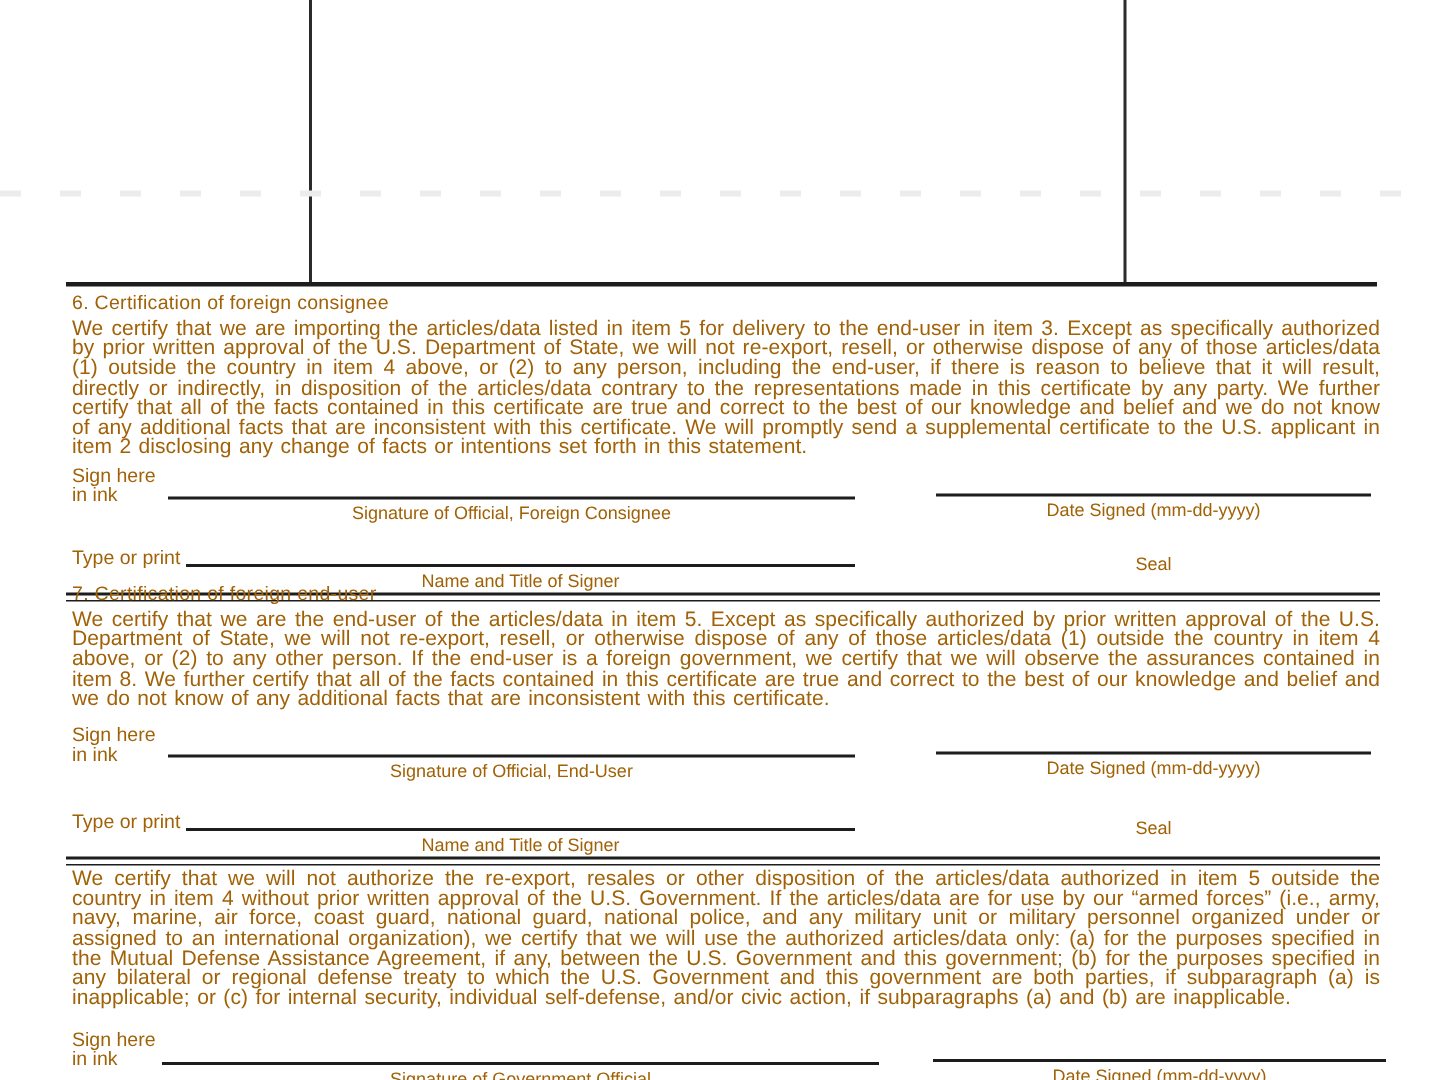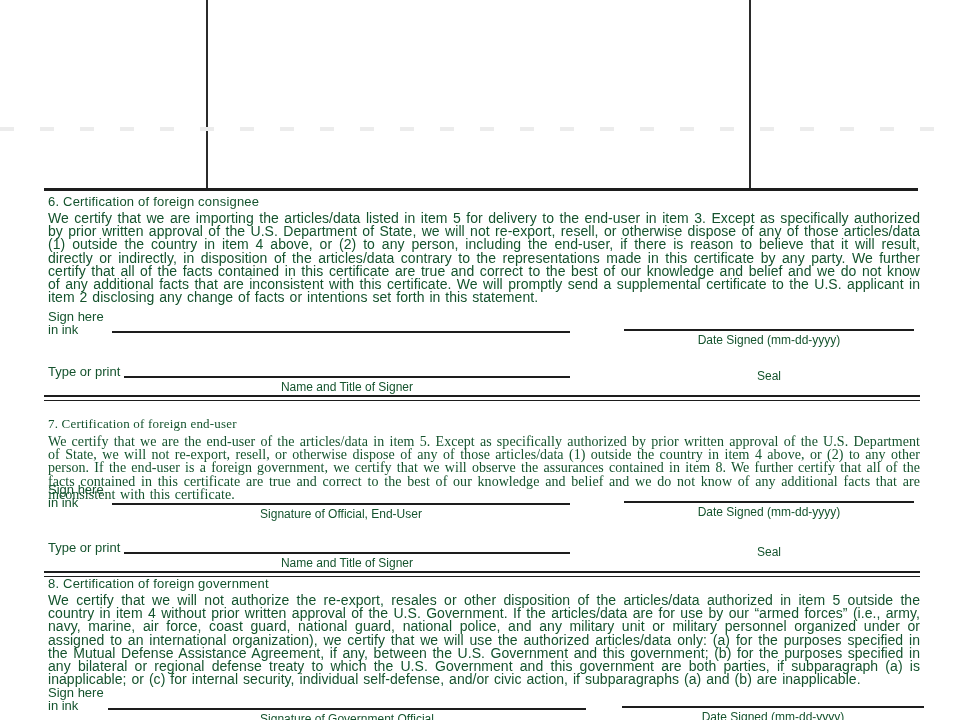--- a/index.html
+++ b/index.html
@@ -2,21 +2,21 @@
 <html><head>
 <meta charset="utf-8">
 <style>
   html,body{margin:0;padding:0;background:#808080;}
   .page{
     position:relative;
     width:960px;height:720px;
     background:#ffffff;
     overflow:hidden;
     font-family:"Liberation Sans","DejaVu Sans",sans-serif;
-    color:#14532d;
+    color:#a16207;
     -webkit-font-smoothing:antialiased;
   }
   
   .vline{position:absolute;top:0;width:2px;height:189px;background:#2b2b2b;}
   .vline.left{left:206px;}
   .vline.right{left:749px;}
   .dash-artifact{
     position:absolute;top:127px;left:0;width:960px;height:4px;
     background:repeating-linear-gradient(90deg,#ececec 0 14px,transparent 14px 40px);
   }
@@ -55,35 +55,36 @@
   <div class="cert-block" style="top:194px;">
     <h2 class="cert-title">6. Certification of foreign consignee</h2>
     <p class="cert-body">We certify that we are importing the articles/data listed in item 5 for delivery to the end-user in item 3. Except as specifically authorized by prior written approval of the U.S. Department of State, we will not re-export, resell, or otherwise dispose of any of those articles/data (1) outside the country in item 4 above, or (2) to any person, including the end-user, if there is reason to believe that it will result, directly or indirectly, in disposition of the articles/data contrary to the representations made in this certificate by any party. We further certify that all of the facts contained in this certificate are true and correct to the best of our knowledge and belief and we do not know of any additional facts that are inconsistent with this certificate. We will promptly send a supplemental certificate to the U.S. applicant in item 2 disclosing any change of facts or intentions set forth in this statement.</p>
   </div>
 
   <div class="small-label" style="left:48px;top:311px;">
     <div>Sign here</div>
     <div>in ink</div>
   </div>
   <div class="fill-line" style="left:112px;top:331px;width:458px;"></div>
+  <div class="under-label" style="left:112px;top:335px;width:458px;">Signature of Official, Foreign Consignee</div>
 
   <div class="fill-line" style="left:624px;top:329px;width:290px;"></div>
   <div class="under-label" style="left:624px;top:333px;width:290px;">
     <span>Date Signed</span>
     <span class="italic">(mm-dd-yyyy)</span>
   </div>
 
   <div class="small-label" style="left:48px;top:366px;">Type or print</div>
   <div class="fill-line" style="left:124px;top:376px;width:446px;"></div>
   <div class="under-label" style="left:124px;top:380px;width:446px;">Name and Title of Signer</div>
   <div class="under-label" style="left:624px;top:369px;width:290px;">Seal</div>
 
   <div class="double-rule" style="top:395px;"></div>
 
-  <div class="cert-block" style="top:416px;font-family:Liberation Serif, serif;">
+  <div class="cert-block" style="top:388px;">
     <h2 class="cert-title">7. Certification of foreign end-user</h2>
     <p class="cert-body">We certify that we are the end-user of the articles/data in item 5. Except as specifically authorized by prior written approval of the U.S. Department of State, we will not re-export, resell, or otherwise dispose of any of those articles/data (1) outside the country in item 4 above, or (2) to any other person. If the end-user is a foreign government, we certify that we will observe the assurances contained in item 8. We further certify that all of the facts contained in this certificate are true and correct to the best of our knowledge and belief and we do not know of any additional facts that are inconsistent with this certificate.</p>
   </div>
 
   <div class="small-label" style="left:48px;top:484px;">
     <div>Sign here</div>
     <div>in ink</div>
   </div>
   <div class="fill-line" style="left:112px;top:503px;width:458px;"></div>
   <div class="under-label" style="left:112px;top:507px;width:458px;">Signature of Official, End-User</div>
@@ -95,21 +96,20 @@
   </div>
 
   <div class="small-label" style="left:48px;top:542px;">Type or print</div>
   <div class="fill-line" style="left:124px;top:552px;width:446px;"></div>
   <div class="under-label" style="left:124px;top:556px;width:446px;">Name and Title of Signer</div>
   <div class="under-label" style="left:624px;top:545px;width:290px;">Seal</div>
 
   <div class="double-rule" style="top:571px;"></div>
 
   <div class="cert-block" style="top:576px;">
-    <h2 class="cert-title">8. Certification of foreign government</h2>
     <p class="cert-body">We certify that we will not authorize the re-export, resales or other disposition of the articles/data authorized in item 5 outside the country in item 4 without prior written approval of the U.S. Government. If the articles/data are for use by our “armed forces” (i.e., army, navy, marine, air force, coast guard, national guard, national police, and any military unit or military personnel organized under or assigned to an international organization), we certify that we will use the authorized articles/data only: (a) for the purposes specified in the Mutual Defense Assistance Agreement, if any, between the U.S. Government and this government; (b) for the purposes specified in any bilateral or regional defense treaty to which the U.S. Government and this government are both parties, if subparagraph (a) is inapplicable; or (c) for internal security, individual self-defense, and/or civic action, if subparagraphs (a) and (b) are inapplicable.</p>
   </div>
 
   <div class="small-label" style="left:48px;top:687px;">
     <div>Sign here</div>
     <div>in ink</div>
   </div>
   <div class="fill-line" style="left:108px;top:708px;width:478px;"></div>
   <div class="under-label" style="left:108px;top:712px;width:478px;">Signature of Government Official</div>
 

